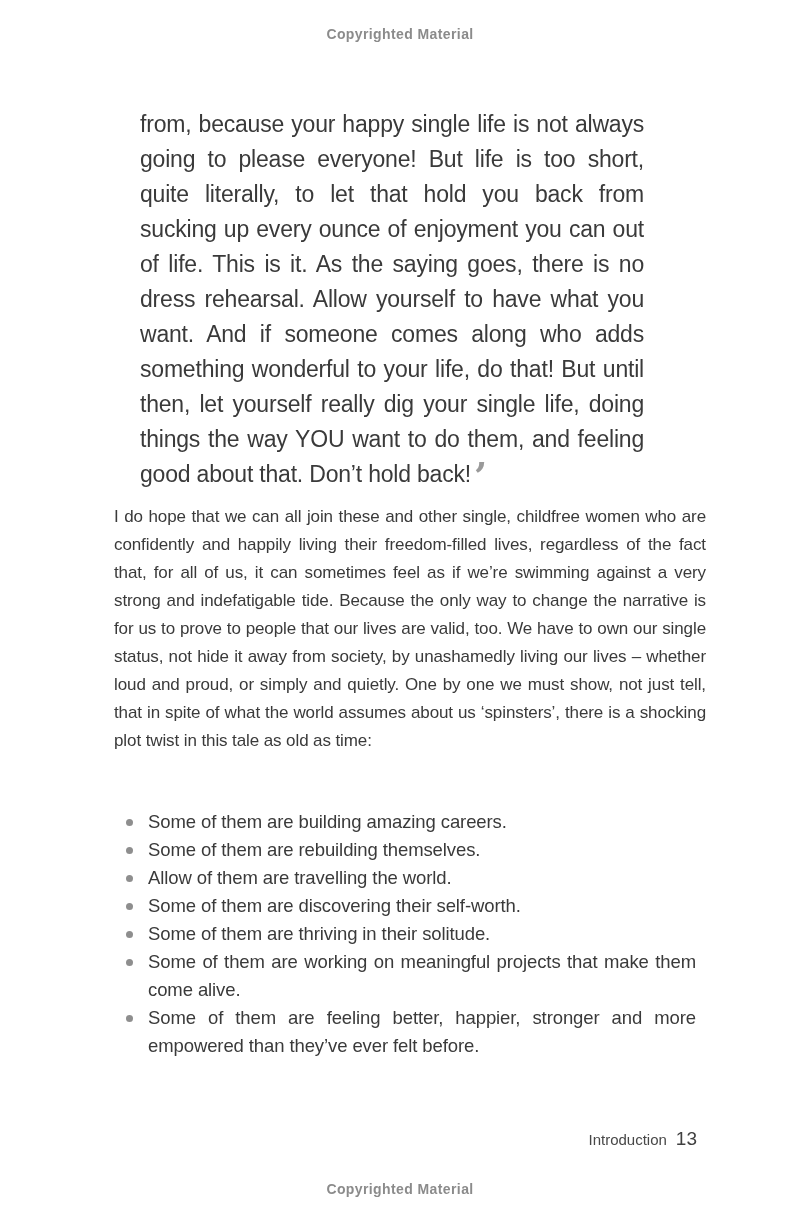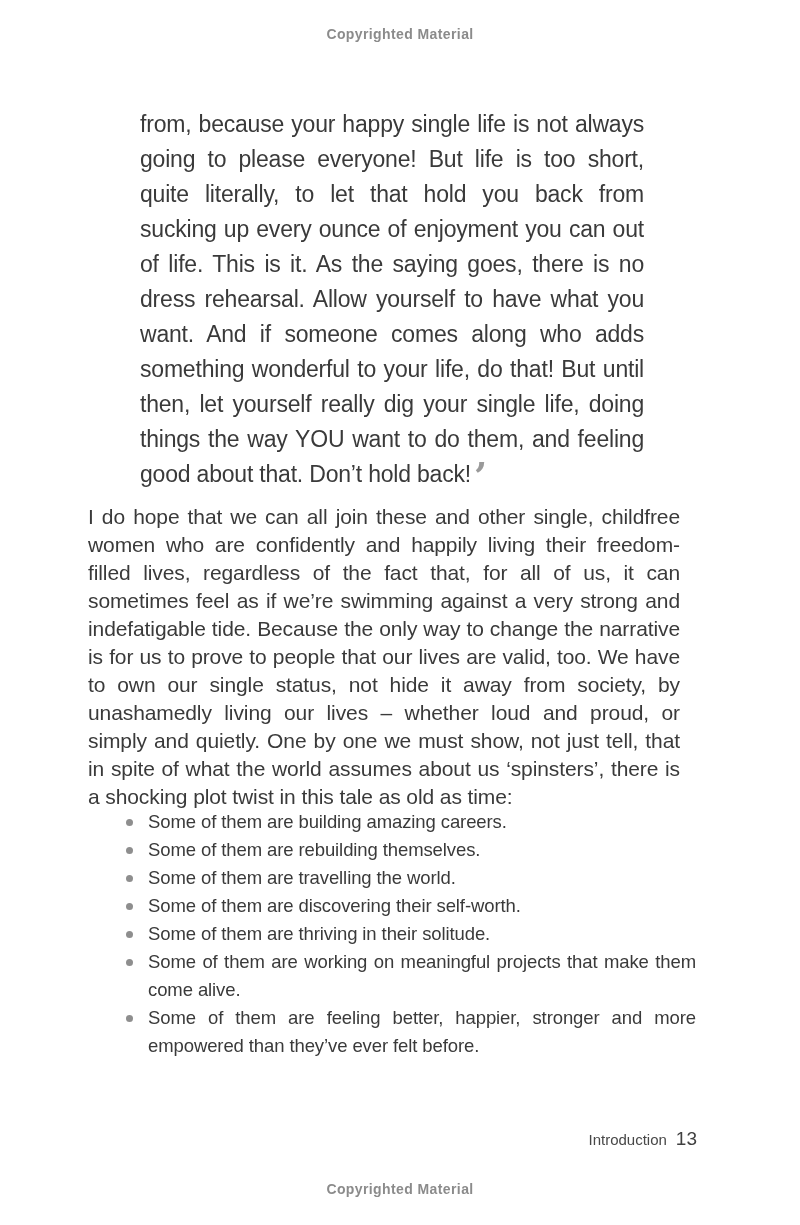--- a/index.html
+++ b/index.html
@@ -46,24 +46,24 @@
     font-size: 38px;
     line-height: 0;
     color: #9a9a9a;
     vertical-align: -7px;
     margin-left: 3px;
     display: inline-block;
   }
 
   .intro-paragraph {
     position: absolute;
-    left: 88px;
+    left: 114px;
     top: 503px;
     width: 592px;
-    font-size: 21px;
+    font-size: 17px;
     line-height: 28px;
     letter-spacing: -0.1px;
     color: #3a3a3a;
     text-align: justify;
   }
 
   .feature-list {
     position: absolute;
     left: 104px;
     top: 808px;
@@ -117,21 +117,21 @@
 
   <div class="pull-quote">
     <span>from, because your happy single life is not always going to please everyone! But life is too short, quite literally, to let that hold you back from sucking up every ounce of enjoyment you can out of life. This is it. As the saying goes, there is no dress rehearsal. Allow yourself to have what you want. And if someone comes along who adds something wonderful to your life, do that! But until then, let yourself really dig your single life, doing things the way YOU want to do them, and feeling good about that. Don’t hold back!</span><span class="closing-quote">’</span>
   </div>
 
   <div class="intro-paragraph">I do hope that we can all join these and other single, childfree women who are confidently and happily living their freedom-filled lives, regardless of the fact that, for all of us, it can sometimes feel as if we’re swimming against a very strong and indefatigable tide. Because the only way to change the narrative is for us to prove to people that our lives are valid, too. We have to own our single status, not hide it away from society, by unashamedly living our lives – whether loud and proud, or simply and quietly. One by one we must show, not just tell, that in spite of what the world assumes about us ‘spinsters’, there is a shocking plot twist in this tale as old as time:</div>
 
   <ul class="feature-list">
     <li><span class="bullet-dot"></span><span>Some of them are building amazing careers.</span></li>
     <li><span class="bullet-dot"></span><span>Some of them are rebuilding themselves.</span></li>
-    <li><span class="bullet-dot"></span><span>Some of them are travelling the world.</span></li>
+    <li><span class="bullet-dot"></span><span>Allow of them are travelling the world.</span></li>
     <li><span class="bullet-dot"></span><span>Some of them are discovering their self-worth.</span></li>
     <li><span class="bullet-dot"></span><span>Some of them are thriving in their solitude.</span></li>
     <li><span class="bullet-dot"></span><span>Some of them are working on meaningful projects that make them come alive.</span></li>
     <li><span class="bullet-dot"></span><span>Some of them are feeling better, happier, stronger and more empowered than they’ve ever felt before.</span></li>
   </ul>
 
   <div class="footer-line">
     <span class="footer-section">Introduction</span>
     <span class="footer-pagenum">13</span>
   </div>

